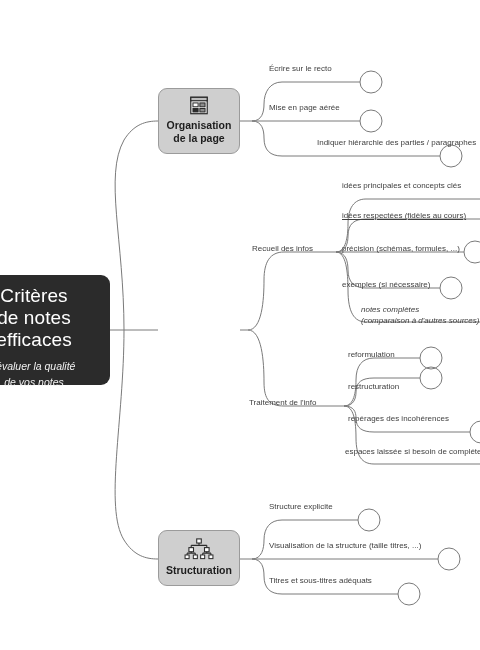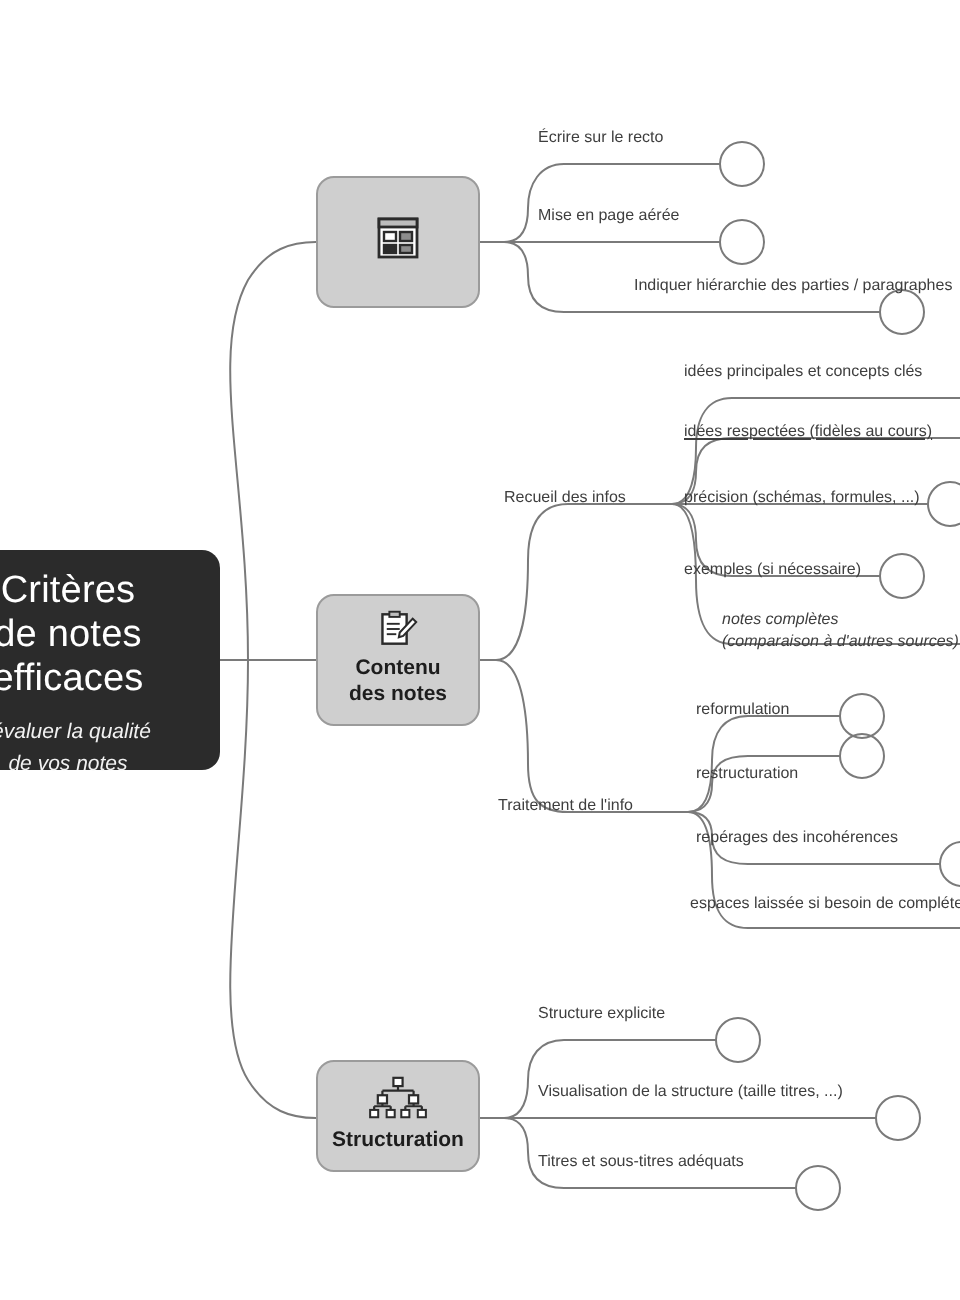--- a/index.html
+++ b/index.html
@@ -141,40 +141,30 @@
 
   <div class="branch-node" style="left:158px;top:88px;height:66px;">
     <svg class="branch-icon" width="24" height="22" viewBox="0 0 24 22">
       <rect x="2.5" y="1.5" width="19" height="19" fill="#ffffff" stroke="#2b2b2b" stroke-width="1.4"></rect>
       <rect x="2.5" y="1.5" width="19" height="4" fill="#bdbdbd" stroke="#2b2b2b" stroke-width="1.4"></rect>
       <rect x="5" y="8" width="6" height="4.5" fill="#ffffff" stroke="#2b2b2b" stroke-width="1.2"></rect>
       <rect x="13" y="8" width="6" height="4.5" fill="#8d8d8d" stroke="#2b2b2b" stroke-width="1.2"></rect>
       <rect x="5" y="14.5" width="6" height="4" fill="#2b2b2b" stroke="#2b2b2b" stroke-width="1.2"></rect>
       <rect x="13" y="14.5" width="6" height="4" fill="#8d8d8d" stroke="#2b2b2b" stroke-width="1.2"></rect>
     </svg>
+    <div class="branch-label">
+      <div>Organisation</div>
+      <div>de la page</div>
+    </div>
   </div>
 
   <div class="leaf" style="left:269px;top:64px;">Écrire sur le recto</div>
   <div class="leaf" style="left:269px;top:103px;">Mise en page aérée</div>
   <div class="leaf" style="left:269px;top:138px;padding-left:48px;">Indiquer hiérarchie des parties / paragraphes</div>
 
-  <div class="branch-node" style="left:158px;top:297px;height:66px;">
-    <svg class="branch-icon" width="24" height="22" viewBox="0 0 24 22">
-      <rect x="3" y="2.5" width="14" height="17" fill="#ffffff" stroke="#2b2b2b" stroke-width="1.4"></rect>
-      <rect x="7" y="1" width="6" height="3" fill="#bdbdbd" stroke="#2b2b2b" stroke-width="1.1"></rect>
-      <line x1="5.5" y1="8" x2="13" y2="8" stroke="#2b2b2b" stroke-width="1.1"></line>
-      <line x1="5.5" y1="11" x2="13" y2="11" stroke="#2b2b2b" stroke-width="1.1"></line>
-      <line x1="5.5" y1="14" x2="11" y2="14" stroke="#2b2b2b" stroke-width="1.1"></line>
-      <path d="M13 13 L20.5 5 L22.5 7 L15 15 L12.5 15.8 Z" fill="#ffffff" stroke="#2b2b2b" stroke-width="1.2"></path>
-    </svg>
-    <div class="branch-label">
-      <div>Contenu</div>
-      <div>des notes</div>
-    </div>
-  </div>
 
   <div class="sub-label" style="left:252px;top:244px;">Recueil des infos</div>
   <div class="sub-label" style="left:249px;top:398px;text-align:right;">Traitement de l'info</div>
 
   <div class="leaf" style="left:342px;top:181px;">idées principales et concepts clés</div>
   <div class="leaf" style="left:342px;top:211px;text-decoration:underline;">idées respectées (fidèles au cours)</div>
   <div class="leaf" style="left:342px;top:244px;">précision (schémas, formules, ...)</div>
   <div class="leaf" style="left:342px;top:280px;">exemples (si nécessaire)</div>
   <div class="leaf two-line" style="left:361px;top:305px;width:130px;white-space:pre-line;font-style:italic;">notes complètes
 (comparaison à d'autres sources)</div>

